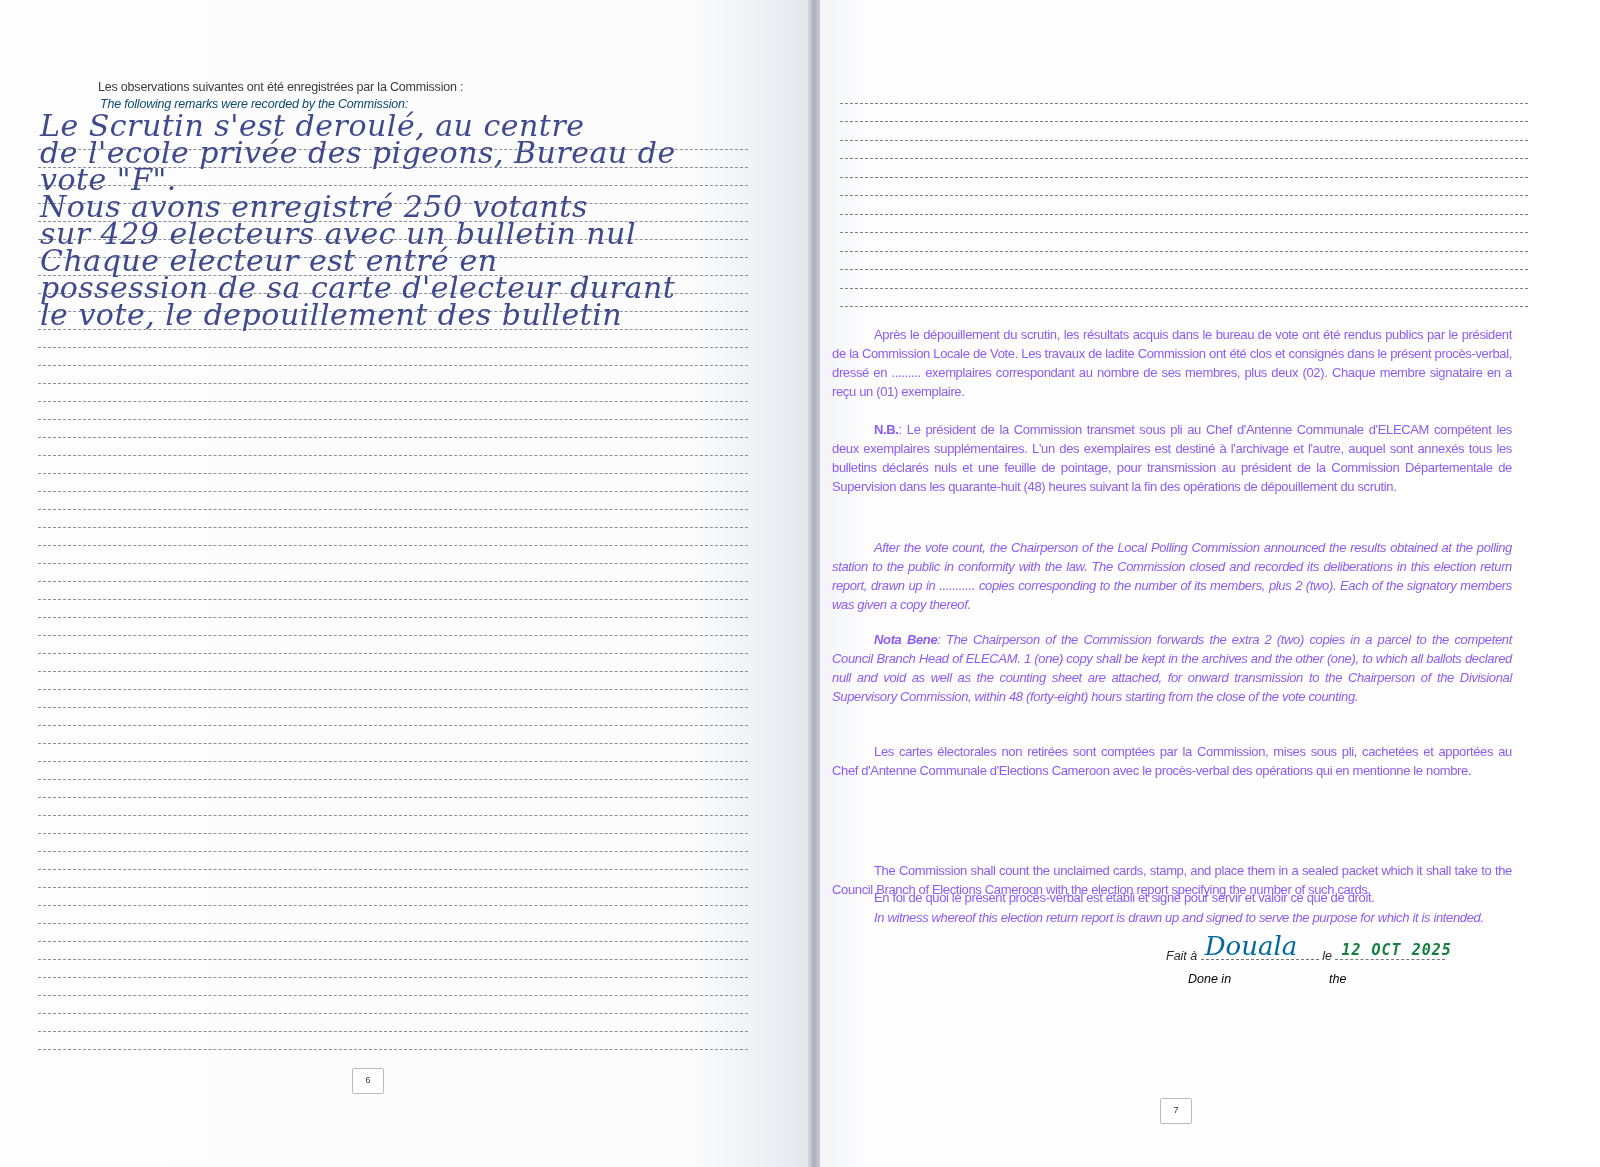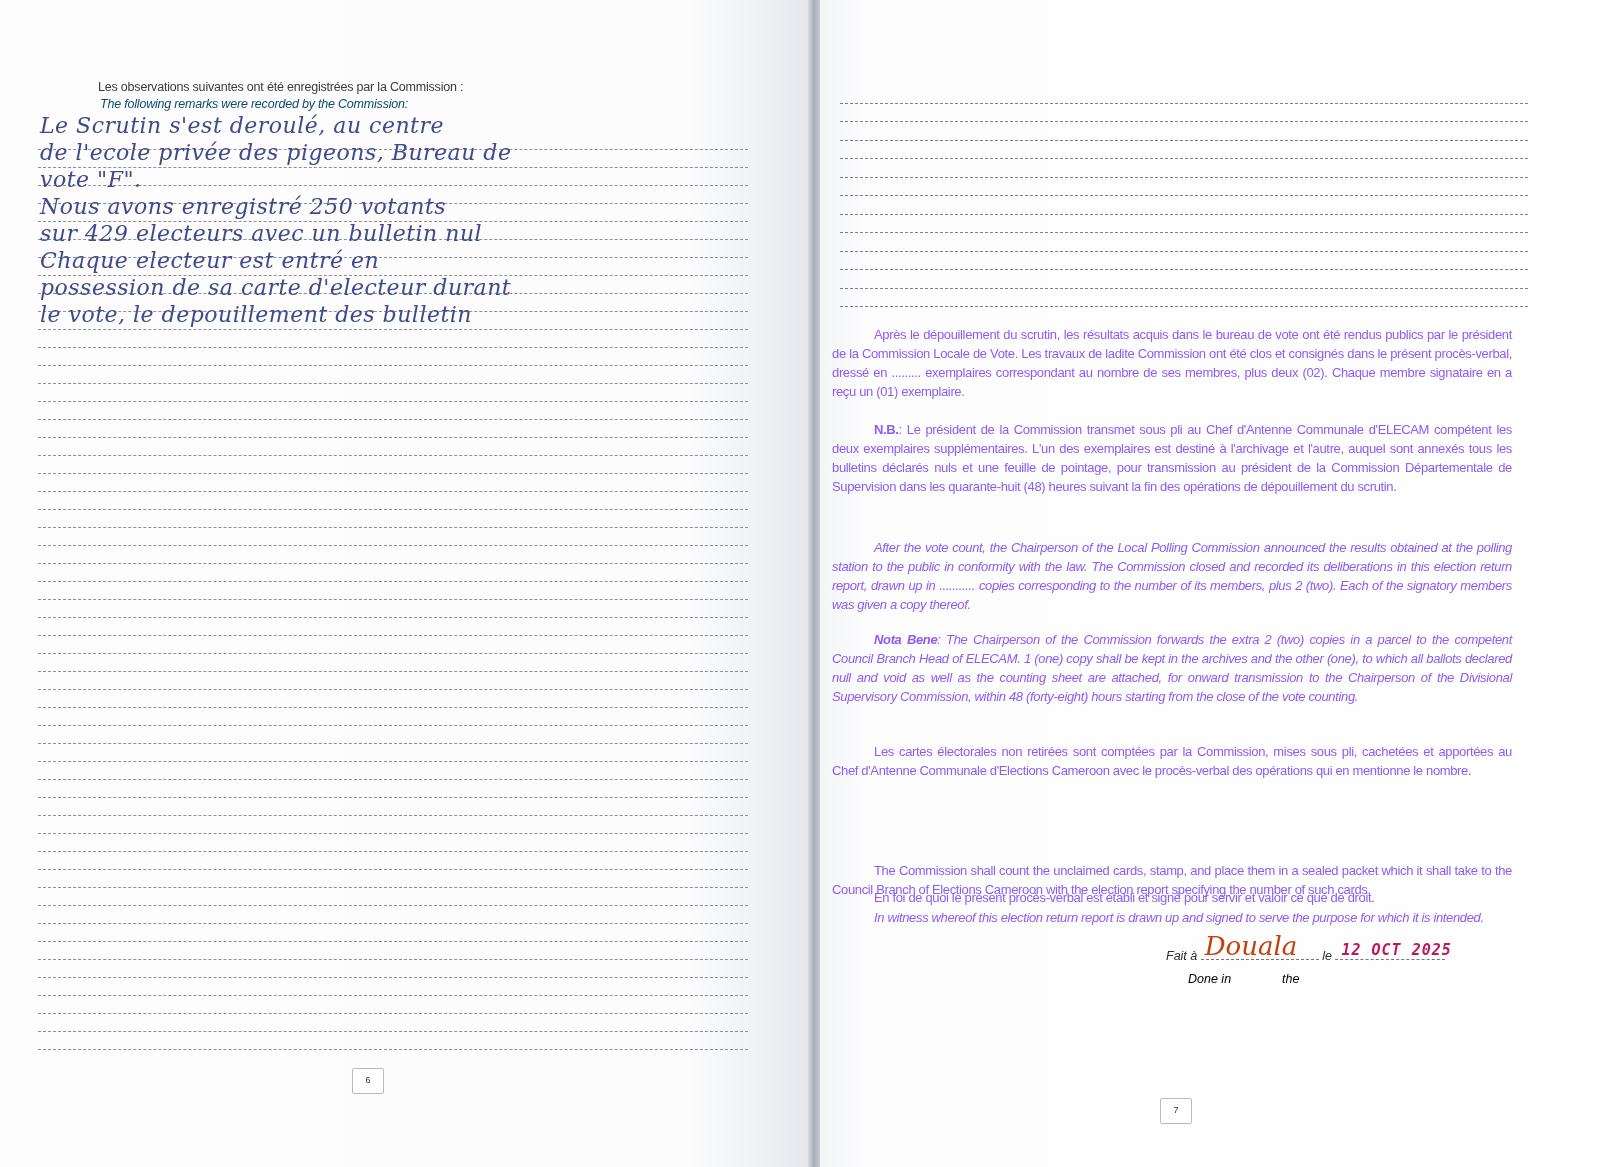--- a/index.html
+++ b/index.html
@@ -33,21 +33,21 @@
     letter-spacing: -0.2px;
   }
   .ruled-left { position: absolute; left: 38px; top: 132px; width: 710px; }
   .rule {
     height: 18px; box-sizing: border-box;
     border-bottom: 1.4px dashed #8b8f9a;
   }
   .handwriting {
     position: absolute; left: 40px; top: 112px; width: 720px;
     font-family: "DejaVu Serif", serif; font-style: italic;
-    color: #3f4a8c; font-size: 22px; line-height: 27px;
+    color: #3f4a8c; font-size: 30px; line-height: 27px;
     letter-spacing: 0.5px;
   }
   .hw-line { white-space: nowrap; height: 27px; }
   .page-num {
     position: absolute; width: 30px; height: 24px;
     border: 1px solid #b8bbc4; border-radius: 2px;
     font-family: "Liberation Sans", sans-serif; font-size: 9px; color: #333;
     text-align: center; line-height: 22px; background: #fff;
   }
   .ruled-right { position: absolute; left: 840px; top: 85px; width: 688px; }
@@ -66,26 +66,26 @@
   .sig-row {
     position: absolute; left: 1166px; top: 945px;
     font-family: "Liberation Sans", sans-serif; font-style: italic; font-size: 12.5px; color: #2b2c31;
   }
   .sig-line {
     display: inline-block; border-bottom: 1px dashed #777; vertical-align: baseline;
     position: relative; height: 14px;
   }
   .sig-city {
     position: absolute; left: 4px; bottom: -2px;
-    font-family: "DejaVu Serif", serif; font-style: italic; font-size: 26px; color: #c2410c;
+    font-family: "DejaVu Serif", serif; font-style: italic; font-size: 26px; color: #0369a1;
     white-space: nowrap;
   }
   .sig-date {
     position: absolute; left: 6px; bottom: 0px;
-    font-family: "DejaVu Sans Mono", monospace; font-weight: bold; font-size: 15px; color: #be185d;
+    font-family: "DejaVu Sans Mono", monospace; font-weight: bold; font-size: 15px; color: #15803d;
     white-space: nowrap; letter-spacing: 1px;
   }
   .sig-sub {
     position: absolute; top: 972px;
     font-family: "Liberation Sans", sans-serif; font-style: italic; font-size: 12.5px; color: #000000;
   }
 </style>
 </head>
 <body>
 
@@ -200,16 +200,16 @@
     <span>Fait à</span>
     <span class="sig-line" style="width:118px;">
       <span class="sig-city">Douala</span>
     </span>
     <span>le</span>
     <span class="sig-line" style="width:110px;">
       <span class="sig-date">12 OCT 2025</span>
     </span>
   </div>
   <div class="sig-sub" style="left:1188px;">Done in</div>
-  <div class="sig-sub" style="left:1282px;">the</div>
+  <div class="sig-sub" style="left:1329px;">the</div>
 
   <div class="page-num" style="left:1160px; top:1098px;">7</div>
 </div>
 
 </body></html>

